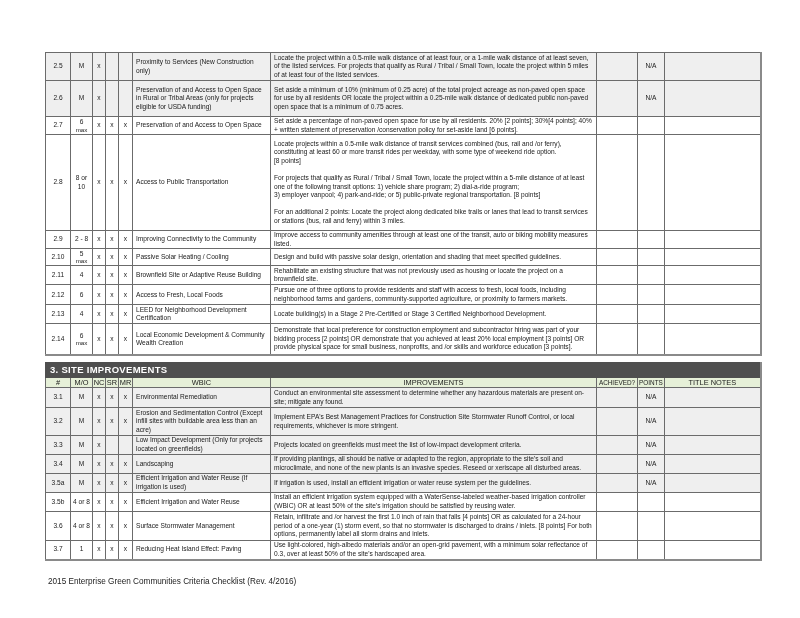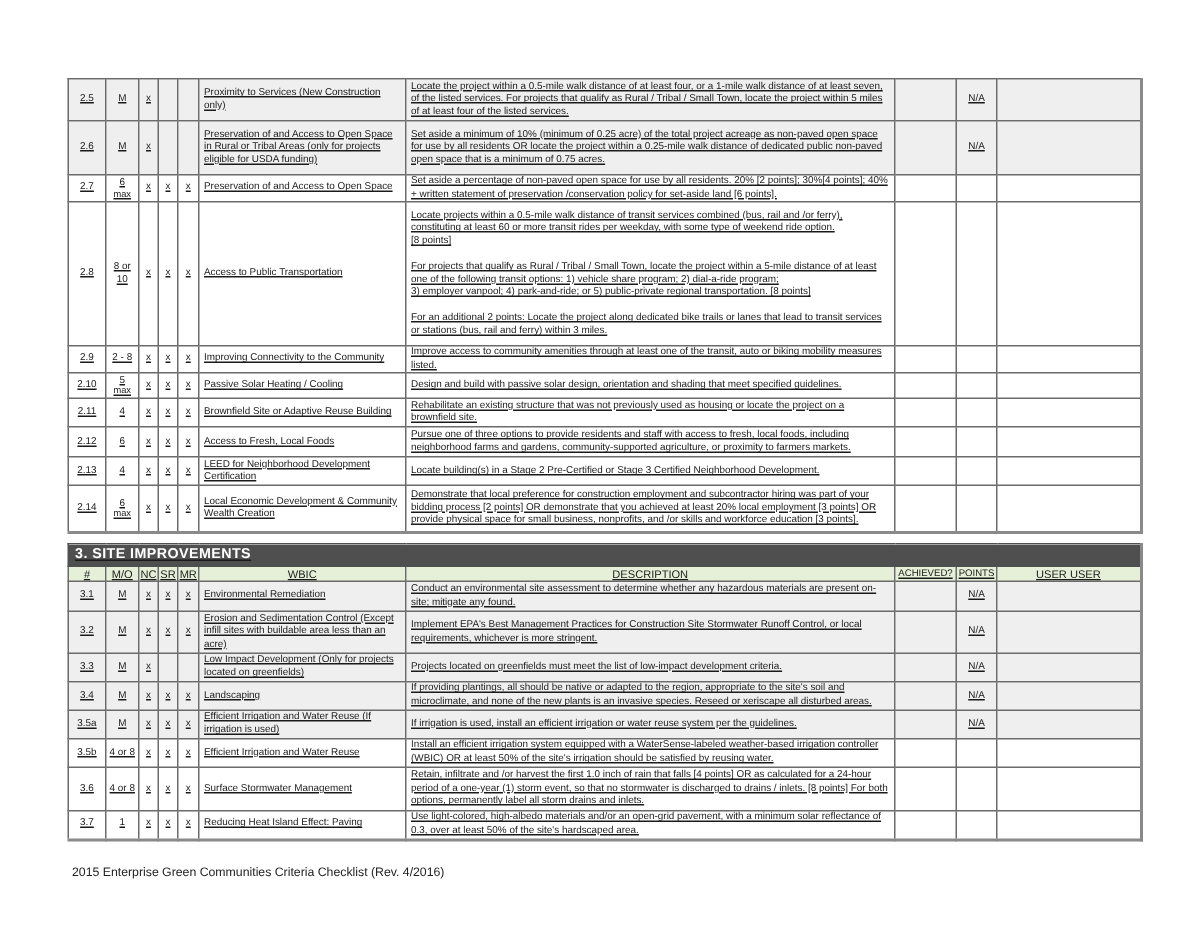--- a/index.html
+++ b/index.html
@@ -1,19 +1,19 @@
 <!DOCTYPE html>
 <html><head>
 <meta charset="utf-8">
 <style>
   html, body { margin: 0; padding: 0; background: #ffffff; }
   body { width: 800px; height: 618px; position: relative; overflow: hidden;
          font-family: "Liberation Sans", sans-serif; color: #1a1a1a; }
   table { border-collapse: collapse; table-layout: fixed; position: absolute; left: 45px; width: 715px;
-          font-family: "Liberation Sans", sans-serif; font-size: 6.6px; line-height: 8.6px; text-decoration: underline; }
+          font-family: "Liberation Sans", sans-serif; font-size: 6.6px; line-height: 8.6px; }
   td, th { border: 0.8px solid #6b6b6b; padding: 0 2px; vertical-align: middle; overflow: hidden; }
   td.c { text-align: center; }
   td.desc { padding: 0 3px; }
   td.title { padding: 0 3px; }
   tr.grey td { background: #efefef; }
   #tbl2 { top: 52px; border-right: 2px solid #8a8a8a; border-bottom: 2px solid #8a8a8a; }
   #tbl3 { top: 362px; border-right: 2px solid #8a8a8a; border-bottom: 2px solid #8a8a8a; }
   .section-bar td { background: #4f4f4f; color: #ffffff; font-weight: bold; font-size: 9.5px;
                     letter-spacing: 0.3px; height: 14px; padding-left: 4px; border-color: #4f4f4f; }
   .col-header th { background: #e6f0d8; font-weight: normal; font-size: 7.4px; height: 9px; line-height: 9px;
@@ -198,24 +198,24 @@
     <tr class="section-bar">
       <td colspan="10">3. SITE IMPROVEMENTS</td>
     </tr>
     <tr class="col-header">
       <th>#</th>
       <th>M/O</th>
       <th>NC</th>
       <th>SR</th>
       <th>MR</th>
       <th>WBIC</th>
-      <th>DESCRIPTION</th>
+      <th>IMPROVEMENTS</th>
       <th style="font-size:6.4px">ACHIEVED?</th>
       <th style="font-size:6.4px">POINTS</th>
-      <th>USER USER</th>
+      <th>TITLE NOTES</th>
     </tr>
 
     <tr class="grey" style="height:20px">
       <td class="c">3.1</td>
       <td class="c">M</td>
       <td class="c">x</td>
       <td class="c">x</td>
       <td class="c">x</td>
       <td class="title">Environmental Remediation</td>
       <td class="desc">Conduct an environmental site assessment to determine whether any hazardous materials are   present on-site; mitigate any found.</td>

